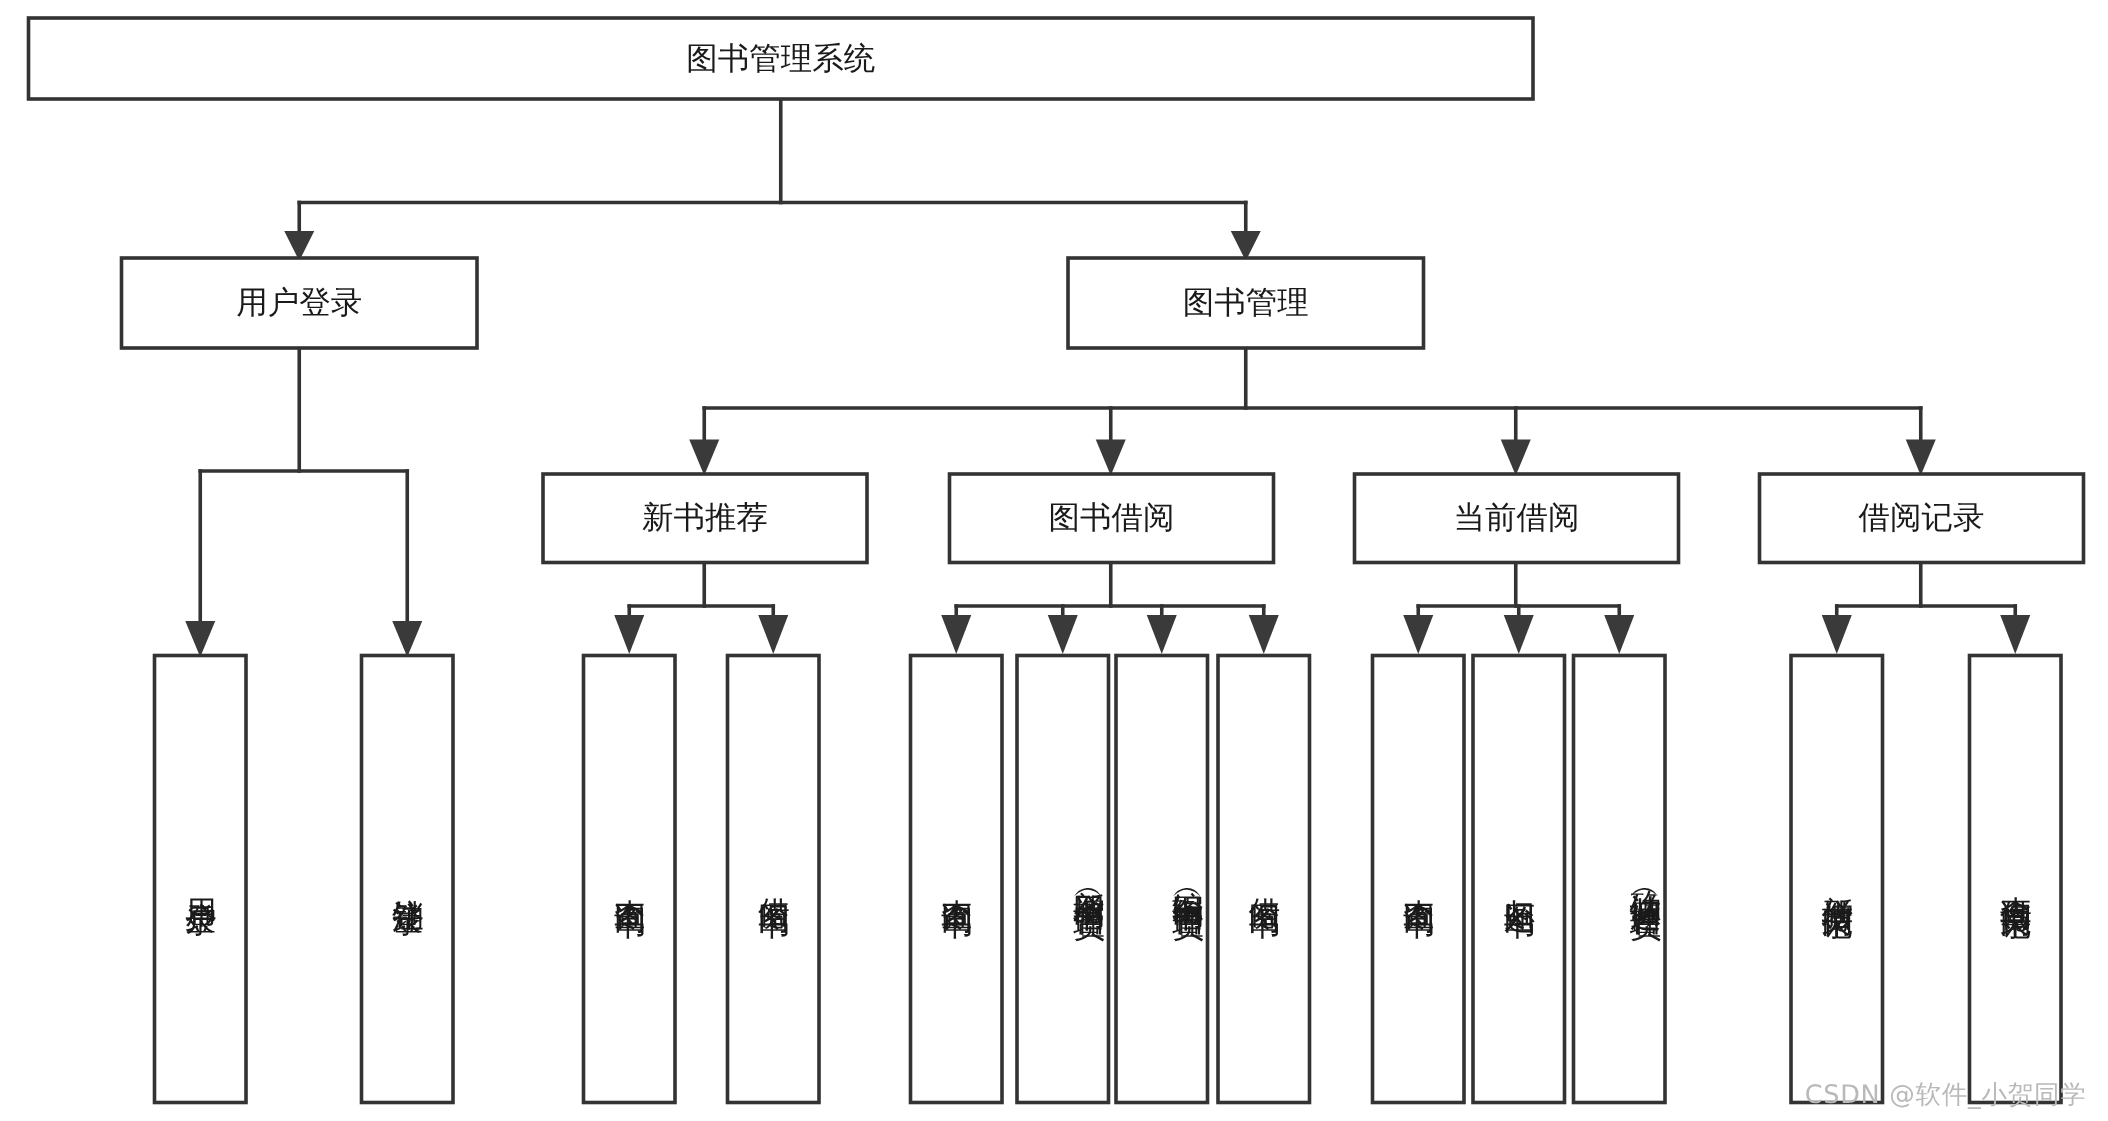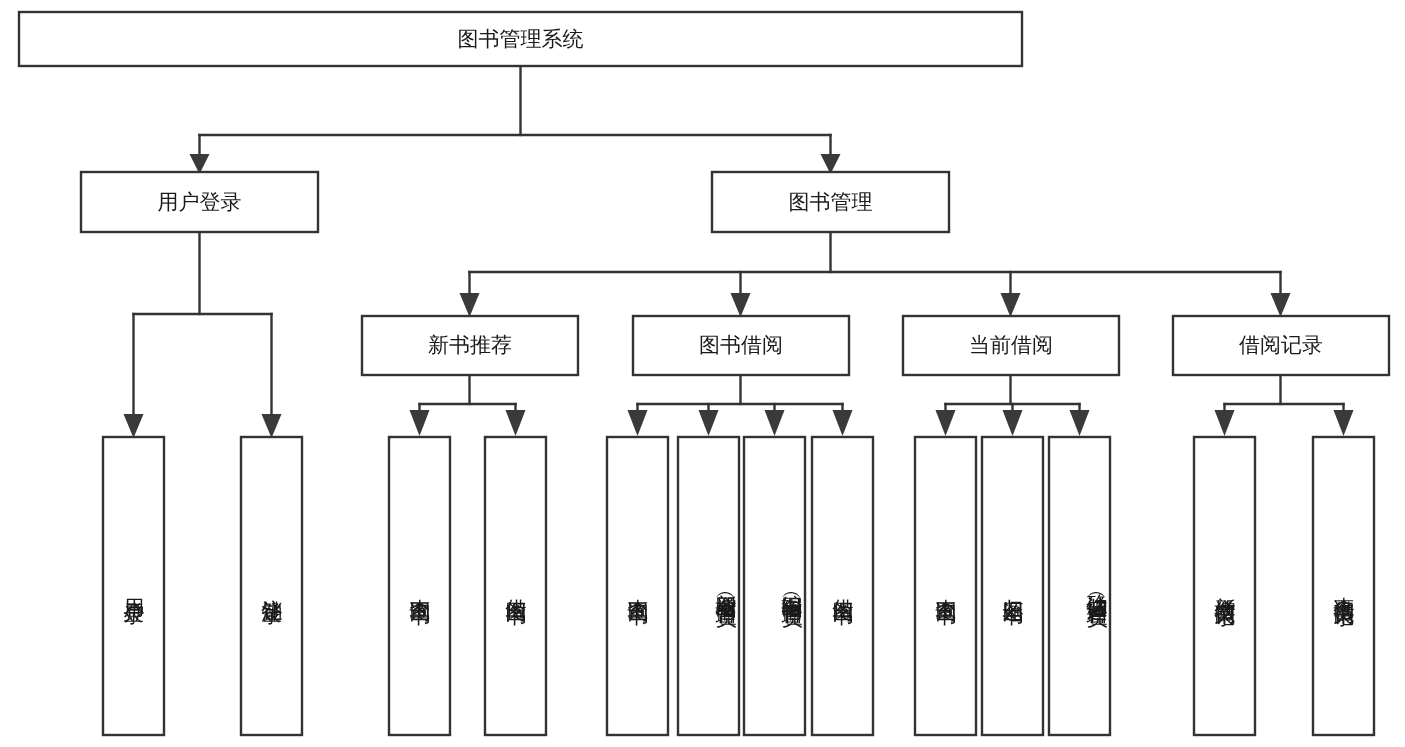--- a/index.html
+++ b/index.html
@@ -218,14 +218,15 @@
   <div class="node-label-v" style="left:744px; top:443px; width:61px; height:286px; align-items:flex-start;">编辑图书（管理员）</div>
   <div class="node-label-v" style="left:812px; top:437px; width:61px; height:298px;">借阅图书</div>
 
   <div class="node-label-v" style="left:915px; top:437px; width:61px; height:298px;">查询图书</div>
   <div class="node-label-v" style="left:982px; top:437px; width:61px; height:298px;">归还图书</div>
   <div class="node-label-v" style="left:1049px; top:443px; width:61px; height:286px; align-items:flex-start;">确认归还（管理员）</div>
 
   <div class="node-label-v" style="left:1194px; top:437px; width:61px; height:298px;">新增借阅记录</div>
   <div class="node-label-v" style="left:1313px; top:437px; width:61px; height:298px;">查询借阅记录</div>
 
+  <div class="watermark">CSDN @软件_小贺同学</div>
 
 </div>
 
 </body></html>

